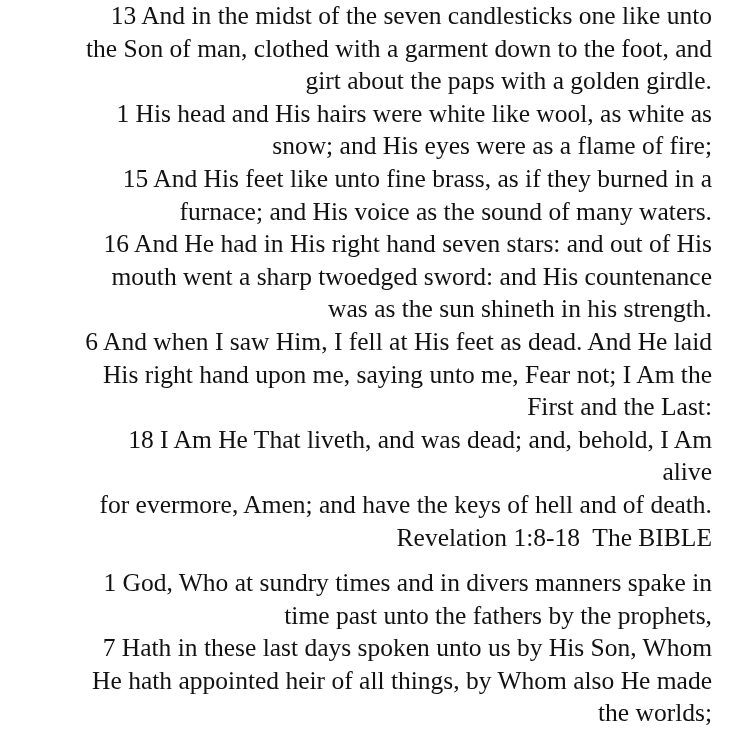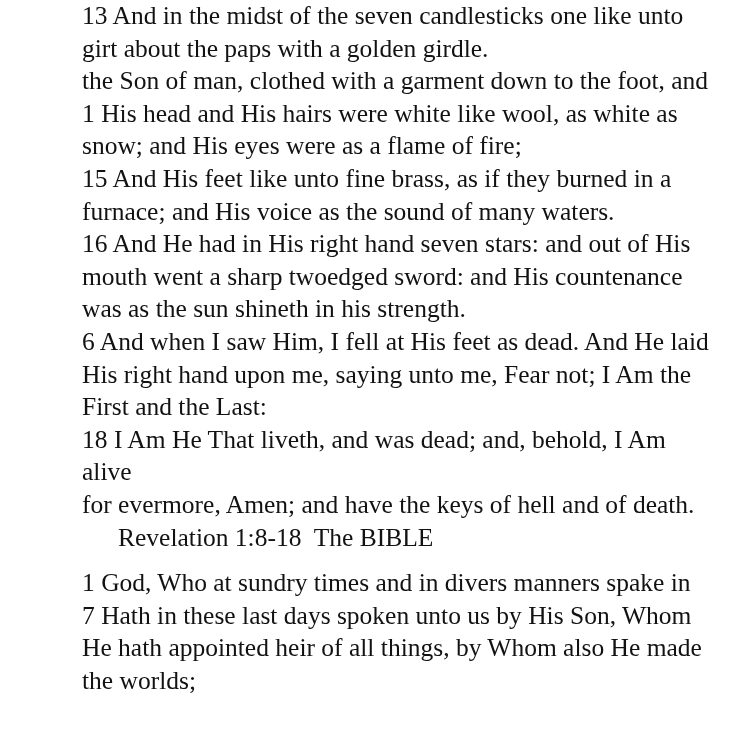--- a/index.html
+++ b/index.html
@@ -12,20 +12,21 @@
   }
   .doc {
     box-sizing: border-box;
     width: 732px;
     height: 739px;
     padding: 0 20px 0 82px;
     font-family: "Liberation Serif", "DejaVu Serif", serif;
     font-size: 25.5px;
     line-height: 32.6px;
     color: #121212;
+    text-align: right;
   }
   .section {
     margin: 0;
   }
   .section + .section {
     margin-top: 13px;
   }
   .verse {
     margin: 0;
   }
@@ -39,22 +40,22 @@
   }
 </style>
 </head>
 <body>
 
 <div class="doc">
   <div>
       <div class="section">
         <div class="verse">
           <div class="line">13 And in the midst of the seven candlesticks one like unto</div>
+          <div class="line">the Son of man, clothed with a garment down to the foot, and</div>
           <div class="line">girt about the paps with a golden girdle.</div>
-          <div class="line">the Son of man, clothed with a garment down to the foot, and</div>
         </div>
         <div class="verse">
           <div class="line">1 His head and His hairs were white like wool, as white as</div>
           <div class="line">snow; and His eyes were as a flame of fire;</div>
         </div>
         <div class="verse">
           <div class="line">15 And His feet like unto fine brass, as if they burned in a</div>
           <div class="line">furnace; and His voice as the sound of many waters.</div>
         </div>
         <div class="verse">
@@ -69,20 +70,21 @@
         </div>
         <div class="verse">
           <div class="line">18 I Am He That liveth, and was dead; and, behold, I Am alive</div>
           <div class="line">for evermore, Amen; and have the keys of hell and of death.</div>
         </div>
         <div class="line citation">Revelation 1:8-18  The BIBLE</div>
       </div>
       <div class="section">
         <div class="verse">
           <div class="line">1 God, Who at sundry times and in divers manners spake in</div>
+          <div class="line">time past unto the fathers by the prophets,</div>
         </div>
         <div class="verse">
           <div class="line">7 Hath in these last days spoken unto us by His Son, Whom</div>
           <div class="line">He hath appointed heir of all things, by Whom also He made</div>
           <div class="line">the worlds;</div>
         </div>
       </div>
     </div>
 </div>
 

